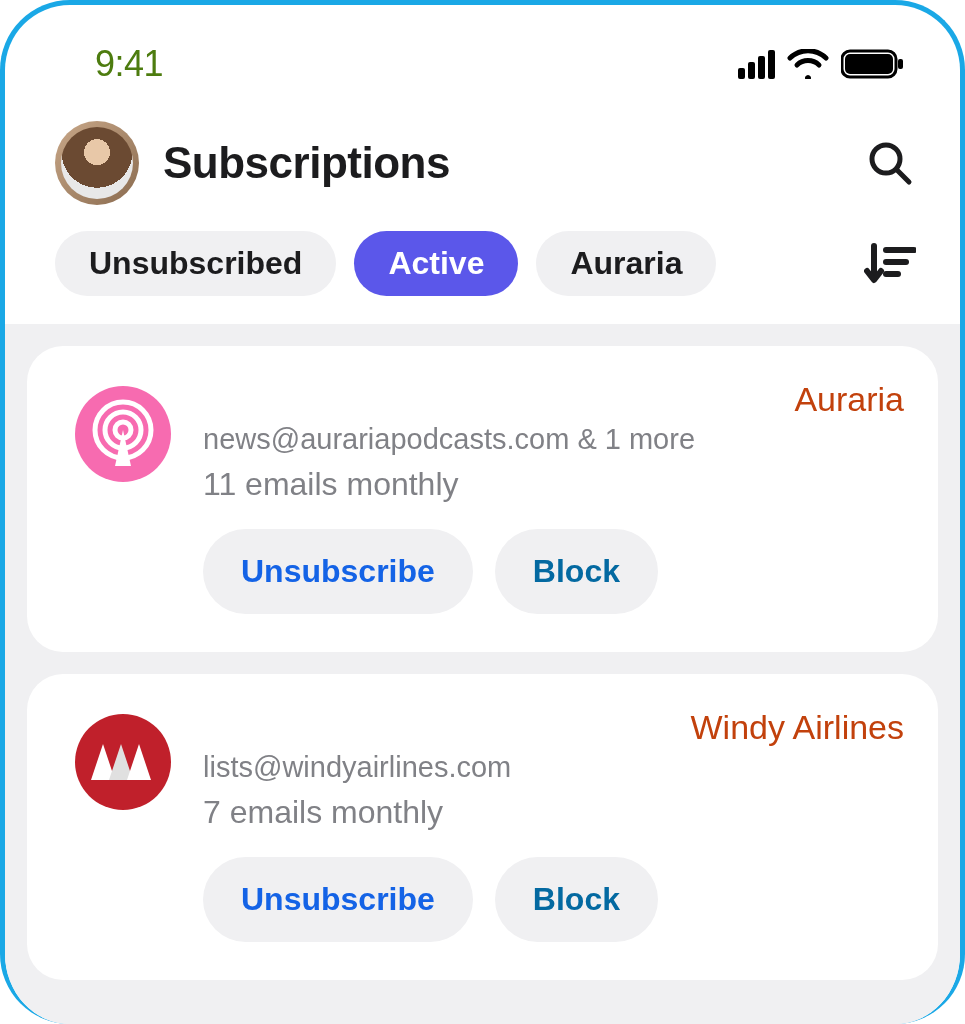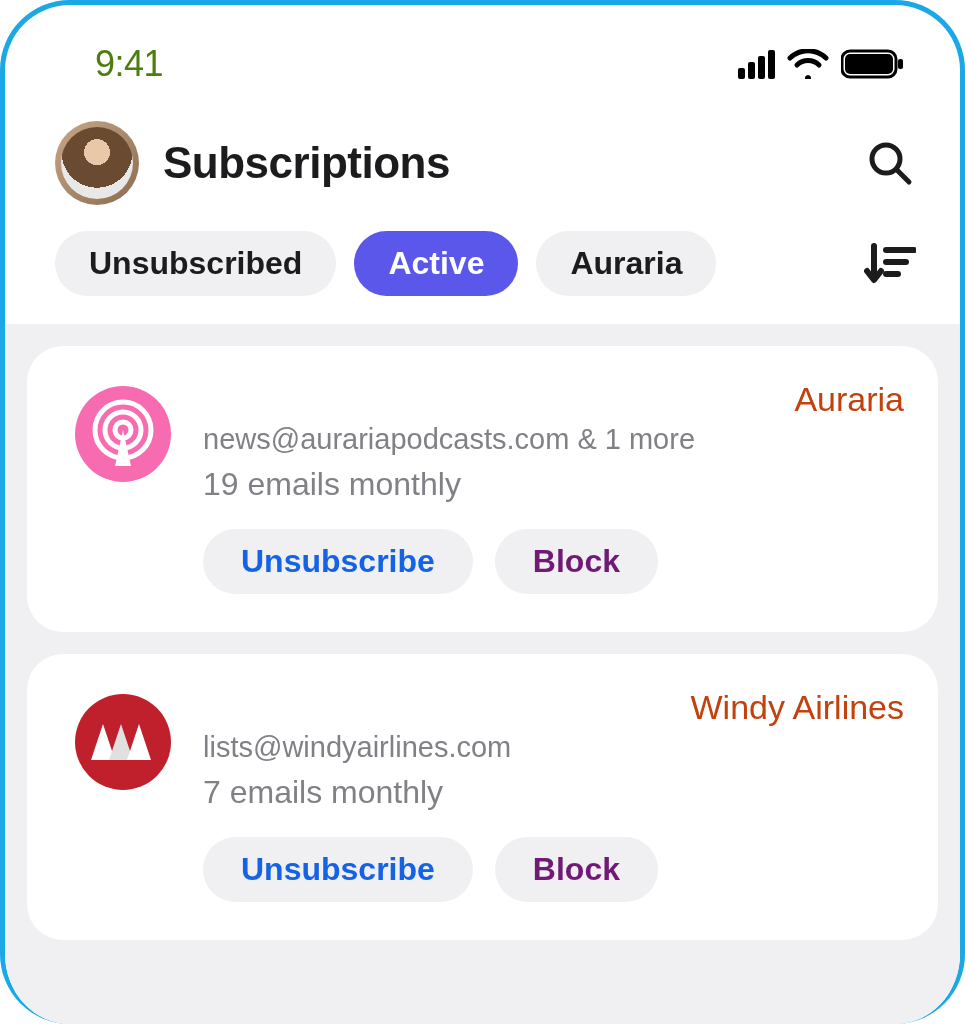--- a/index.html
+++ b/index.html
@@ -117,28 +117,28 @@
       flex: 0 0 96px;
       display: flex; align-items: center; justify-content: center;
       margin-top: 6px;
     }
     .sender-block { flex:1; }
     .sender-name { font-size: 34px; font-weight: 500; color:#c2410c;text-align:right; }
     .sender-email { font-size: 29px; color:#808186; margin-top: 4px; font-weight:500;}
     .sender-freq { font-size: 32px; color:#808186; margin-top: 10px; font-weight:500;}
     .card-actions { display:flex; gap:22px; margin-top: 26px; }
     .chip {
-      padding: 14px 38px;
+      padding: 24px 38px;
       border-radius: 999px;
       background: #f0f0f2;
       font-size: 32px;
       font-weight: 700;
     }
     .chip.unsub { color: #1463e6; }
-    .chip.block { color: #701a75; text-align: center; }
+    .chip.block { color: #0369a1; text-align: center; }
   </style>
 </head>
 <body>
 
 <div class="device">
 
   <div class="status-bar">
     <div class="time">9:41</div>
     <div class="status-icons">
       <div class="cell-bars">
@@ -195,21 +195,21 @@
         <svg width="76" height="76" viewBox="0 0 76 76">
           <circle cx="38" cy="34" r="8" fill="none" stroke="#fff" stroke-width="5"></circle>
           <circle cx="38" cy="34" r="18" fill="none" stroke="#fff" stroke-width="5"></circle>
           <circle cx="38" cy="34" r="28" fill="none" stroke="#fff" stroke-width="5"></circle>
           <path d="M30 70 L38 34 L46 70 Z" fill="#fff"></path>
         </svg>
       </div>
       <div class="sender-block">
         <div class="sender-name">Auraria</div>
         <div class="sender-email">news@aurariapodcasts.com &amp; 1 more</div>
-        <div class="sender-freq">19 emails monthly</div>
+        <div class="sender-freq">11 emails monthly</div>
         <div class="card-actions">
           <div class="chip unsub">Unsubscribe</div>
           <div class="chip block">Block</div>
         </div>
       </div>
     </div>
 
     <div class="card">
       <div class="sender-icon" style="background:#c0202b">
         <svg width="76" height="76" viewBox="0 0 76 76">

